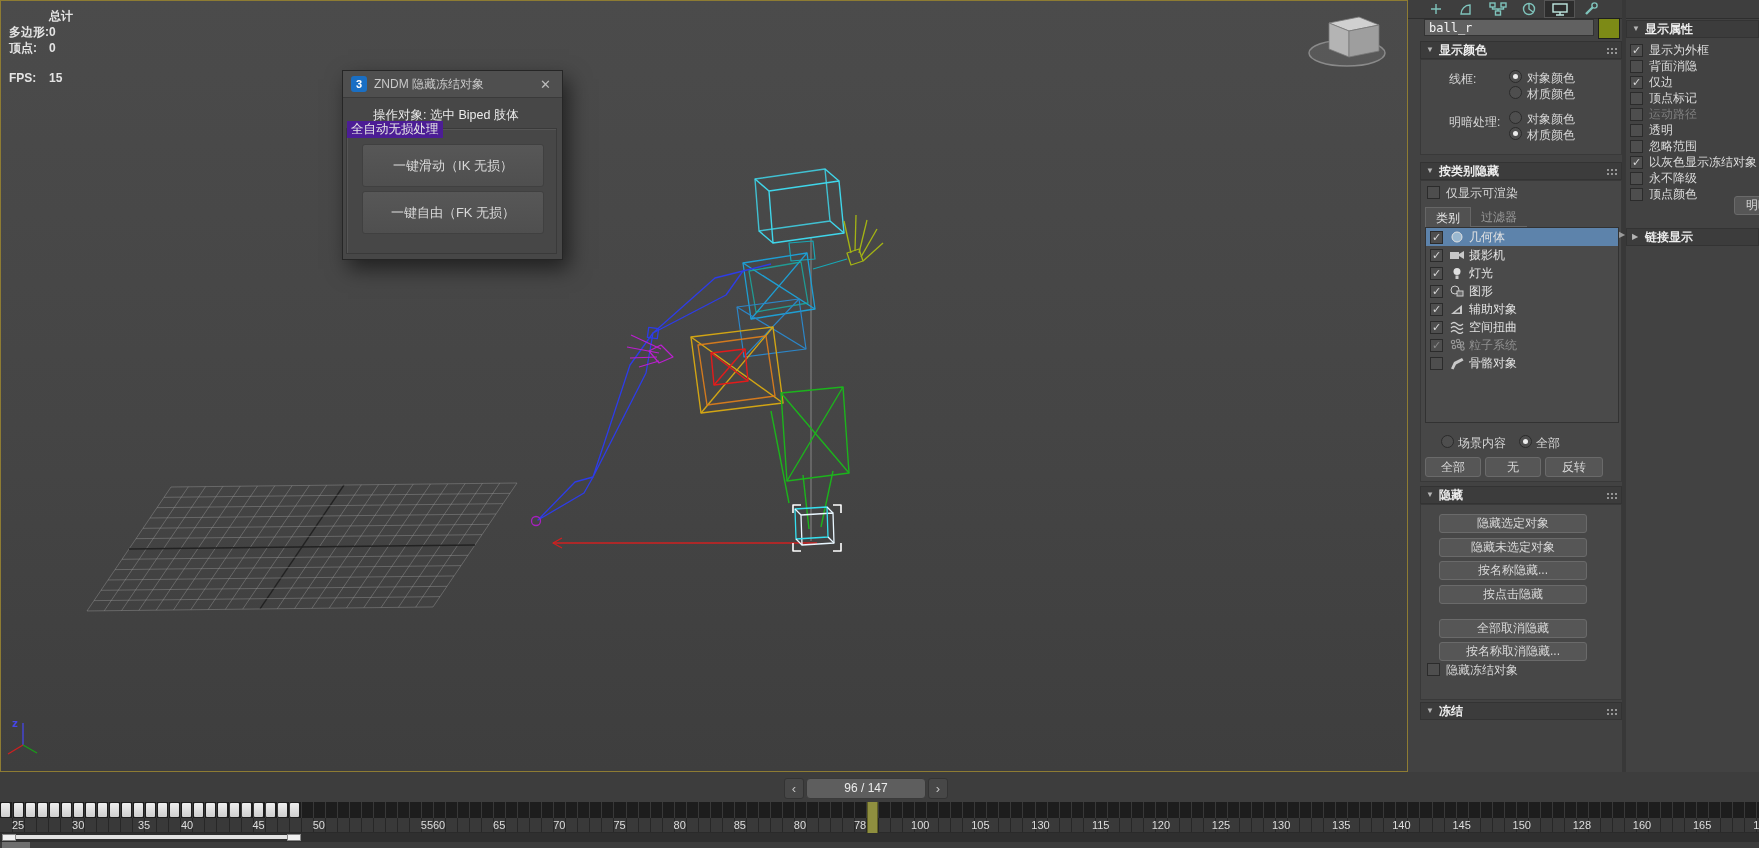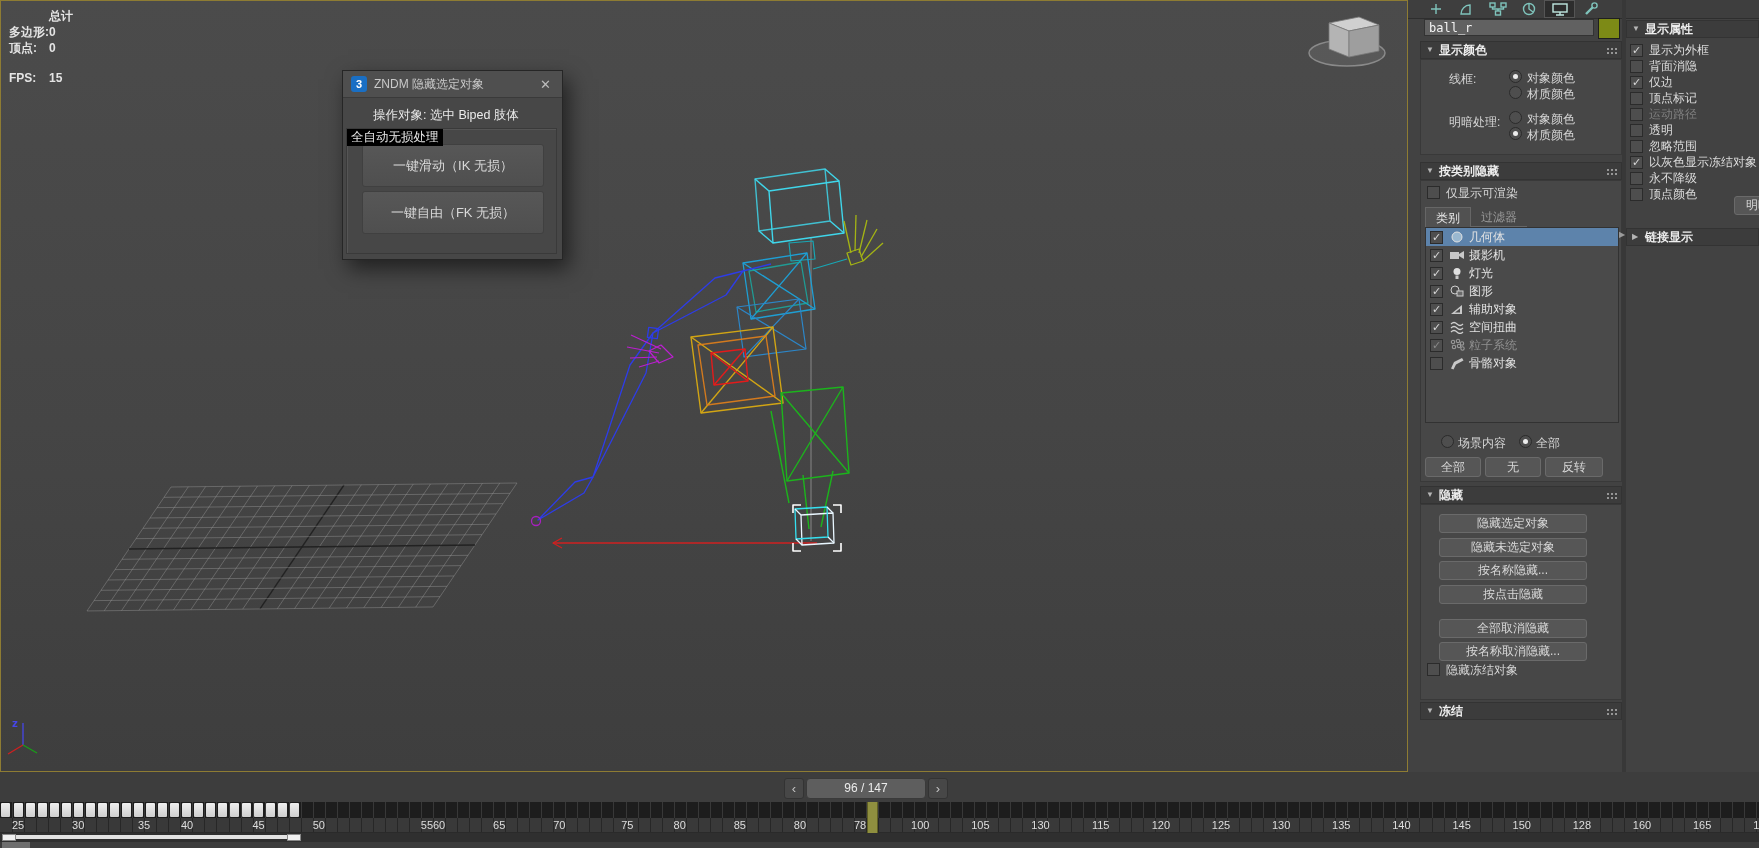--- a/index.html
+++ b/index.html
@@ -19,21 +19,21 @@
   #dialog{position:absolute;left:342px;top:70px;width:219px;height:188px;background:#474747;
           border:1px solid #262626;box-shadow:6px 9px 20px rgba(0,0,0,.55);z-index:6;}
   #dialog .titlebar{position:absolute;left:0;top:0;right:0;height:26px;background:#4f4f4f;border-bottom:1px solid #3a3a3a;
           display:flex;align-items:center;padding:0 8px;color:#c9c9c9;font-size:12px;}
   #dialog .applogo{width:16px;height:16px;background:#1a6fc4;border-radius:3px;color:#fff;font-weight:bold;
           font-size:11px;line-height:16px;text-align:center;margin-right:7px;flex:0 0 auto;}
   #dialog .close{margin-left:auto;color:#bdbdbd;font-size:13px;cursor:default;padding:0 3px;}
   #dialog .target-line{position:absolute;left:30px;top:36px;color:#ececec;font-size:12.5px;white-space:nowrap;}
   #dialog .groupbox{position:absolute;left:3px;top:57px;width:209px;height:124px;
           border:1px solid #3a3a3a;box-shadow:inset 1px 1px 0 #555;}
-  #dialog .grouplabel{position:absolute;left:4px;top:58px;background:#000000;padding:0 4px;color:#e6e6e6;font-size:12.5px;z-index:2;}
+  #dialog .grouplabel{position:absolute;left:4px;top:50px;background:#4c1d95;padding:0 4px;color:#e6e6e6;font-size:12.5px;z-index:2;}
   .dlg-btn{position:absolute;left:19px;width:180px;height:41px;background:linear-gradient(#575757,#4f4f4f);
           border:1px solid #404040;border-radius:3px;color:#d9d9d9;font-size:13px;text-align:center;line-height:41px;}
 
   
   #panel{position:absolute;left:1408px;top:0;width:351px;height:772px;background:#424242;overflow:hidden;}
   #cmd-tabs{position:absolute;left:0;top:0;width:351px;height:18px;background:#3e3e3e;border-bottom:1px solid #2e2e2e;display:flex;padding-left:12px;}
   .cmd-tab{width:31px;height:18px;display:flex;align-items:center;justify-content:center;}
   .cmd-tab.active{background:#2d2d2d;box-shadow:inset 0 0 0 1px #555;}
   .rollout-header{position:absolute;height:18px;background:#3c3c3c;border:1px solid #333;box-sizing:border-box;
           font-weight:bold;font-size:12px;color:#ededed;line-height:16px;padding-left:18px;}
@@ -245,21 +245,21 @@
       <ellipse cx="46" cy="48" rx="38" ry="13" fill="rgba(130,130,130,0.25)" stroke="#8a8a8a" stroke-width="1.5"></ellipse>
       <polygon points="28,18 58,12 78,20 48,26" fill="#d0d0d0" stroke="#7a7a7a" stroke-width="0.8"></polygon>
       <polygon points="28,18 48,26 48,52 28,44" fill="#b4b4b4" stroke="#7a7a7a" stroke-width="0.8"></polygon>
       <polygon points="48,26 78,20 78,46 48,52" fill="#9e9e9e" stroke="#7a7a7a" stroke-width="0.8"></polygon>
     </svg>
   </div>
 
   <div id="dialog">
     <div class="titlebar">
       <span class="applogo">3</span>
-      <span>ZNDM 隐藏选定对象</span>
+      <span>ZNDM 隐藏冻结对象</span>
       <span class="close">✕</span>
     </div>
     <div class="target-line">操作对象: 选中 Biped 肢体</div>
     <div class="grouplabel">全自动无损处理</div>
     <div class="groupbox"></div>
     <div class="dlg-btn" style="top:120px">一键自由（FK 无损）</div>
     <div class="dlg-btn" style="top:73px">一键滑动（IK 无损）</div>
   </div>
 
   <div id="panel">
@@ -838,21 +838,21 @@
         <div class="ruler-num" style="left: 4px;">25</div>
         <div class="ruler-num" style="left: 64.15px;">30</div>
         <div class="ruler-num" style="left: 130px;">35</div>
         <div class="ruler-num" style="left: 173px;">40</div>
         <div class="ruler-num" style="left: 244.6px;">45</div>
         <div class="ruler-num" style="left: 304.75px;">50</div>
         <div class="ruler-num" style="left: 364.9px; margin-left: 48px;">55</div>
         <div class="ruler-num" style="left: 425.05px;">60</div>
         <div class="ruler-num" style="left: 485.2px;">65</div>
         <div class="ruler-num" style="left: 545.35px;">70</div>
-        <div class="ruler-num" style="left: 605.5px; text-align: right;">75</div>
+        <div class="ruler-num" style="left: 605.5px;">75</div>
         <div class="ruler-num" style="left: 665.65px;">80</div>
         <div class="ruler-num" style="left: 725.8px;">85</div>
         <div class="ruler-num" style="left: 785.95px;">80</div>
         <div class="ruler-num" style="left: 846.1px;">78</div>
         <div class="ruler-num" style="left: 906.25px;">100</div>
         <div class="ruler-num" style="left: 966.4px;">105</div>
         <div class="ruler-num" style="left: 1026.55px;">130</div>
         <div class="ruler-num" style="left: 1086.7px;">115</div>
         <div class="ruler-num" style="left: 1146.85px;">120</div>
         <div class="ruler-num" style="left: 1207px;">125</div>

